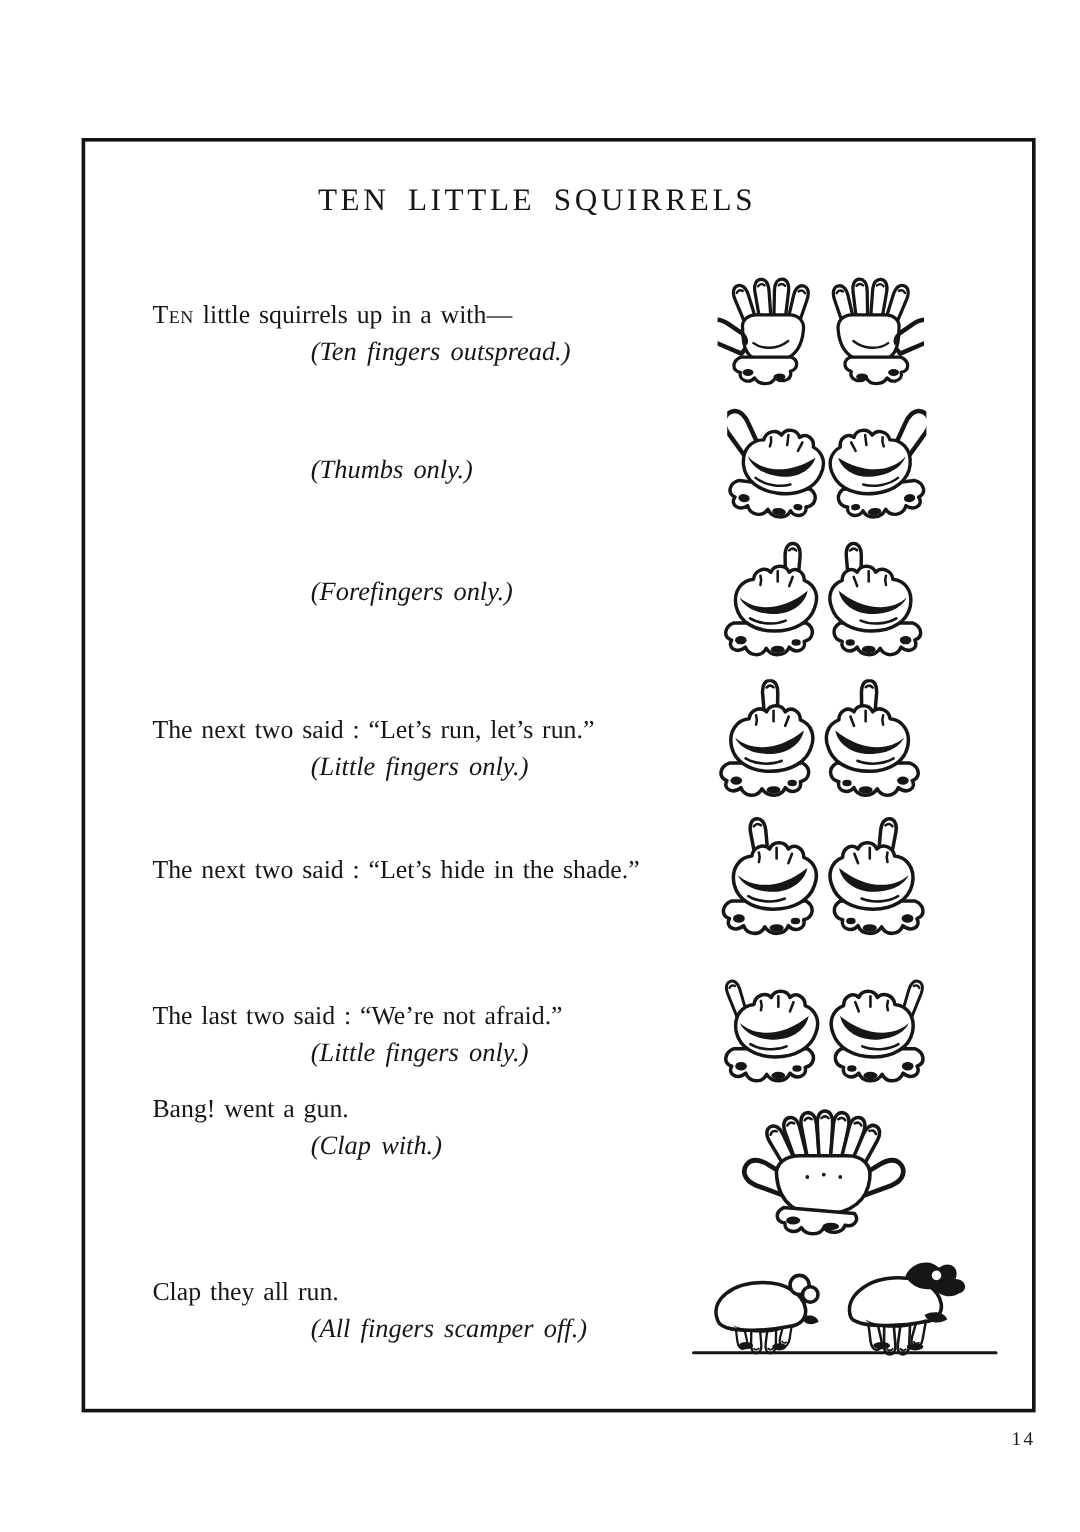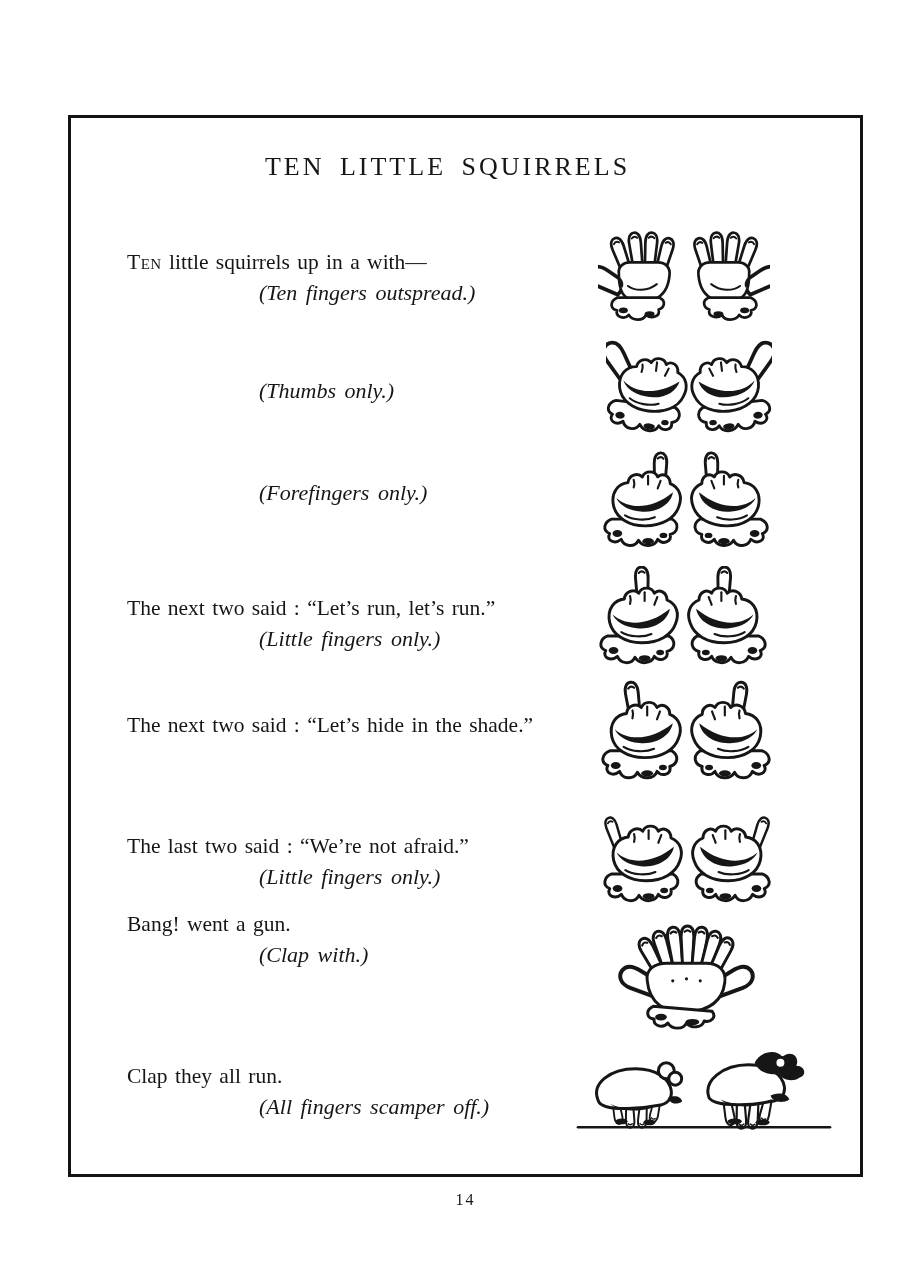--- a/index.html
+++ b/index.html
@@ -18,21 +18,21 @@
   .verse { position:absolute; left:127px; width:510px; }
   .verse .line { font-size:21.5px; word-spacing:2px; white-space:nowrap; }
   .verse .lead { font-variant:small-caps; letter-spacing:0.5px;text-align:right; }
   .verse .cue {
     font-size:22px; font-style:italic; margin-top:5px; padding-left:132px;
     word-spacing:3px; white-space:nowrap;
   }
   .illus { position:absolute; }
   .illus svg { display:block; }
   .page-number {
-    position:absolute; left:68px; top:1191px; width:795px; text-align:center;
+    position:absolute; left:68px; top:1191px; width:795px; text-align:right;
     font-size:16px; letter-spacing:2px;
   }
   
   .o { fill:#ffffff; stroke:#161616; stroke-width:3; stroke-linejoin:round; stroke-linecap:round; }
   .k { fill:none; stroke:#161616; stroke-width:2.2; stroke-linecap:round; }
   .b { fill:#161616; stroke:none; }
   .g-line { fill:none; stroke:#161616; stroke-width:2.6; stroke-linecap:round; }
 </style>
 </head>
 <body>

